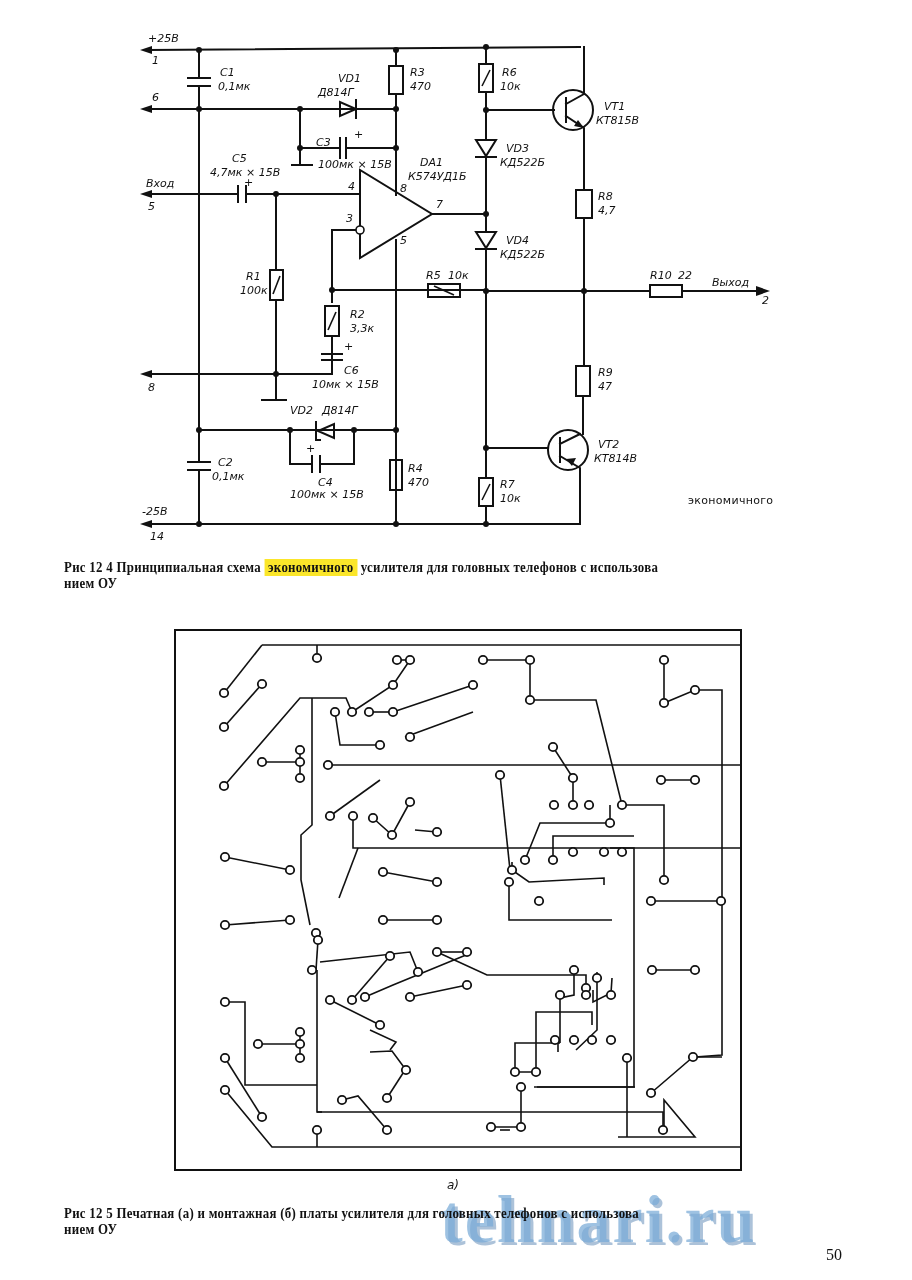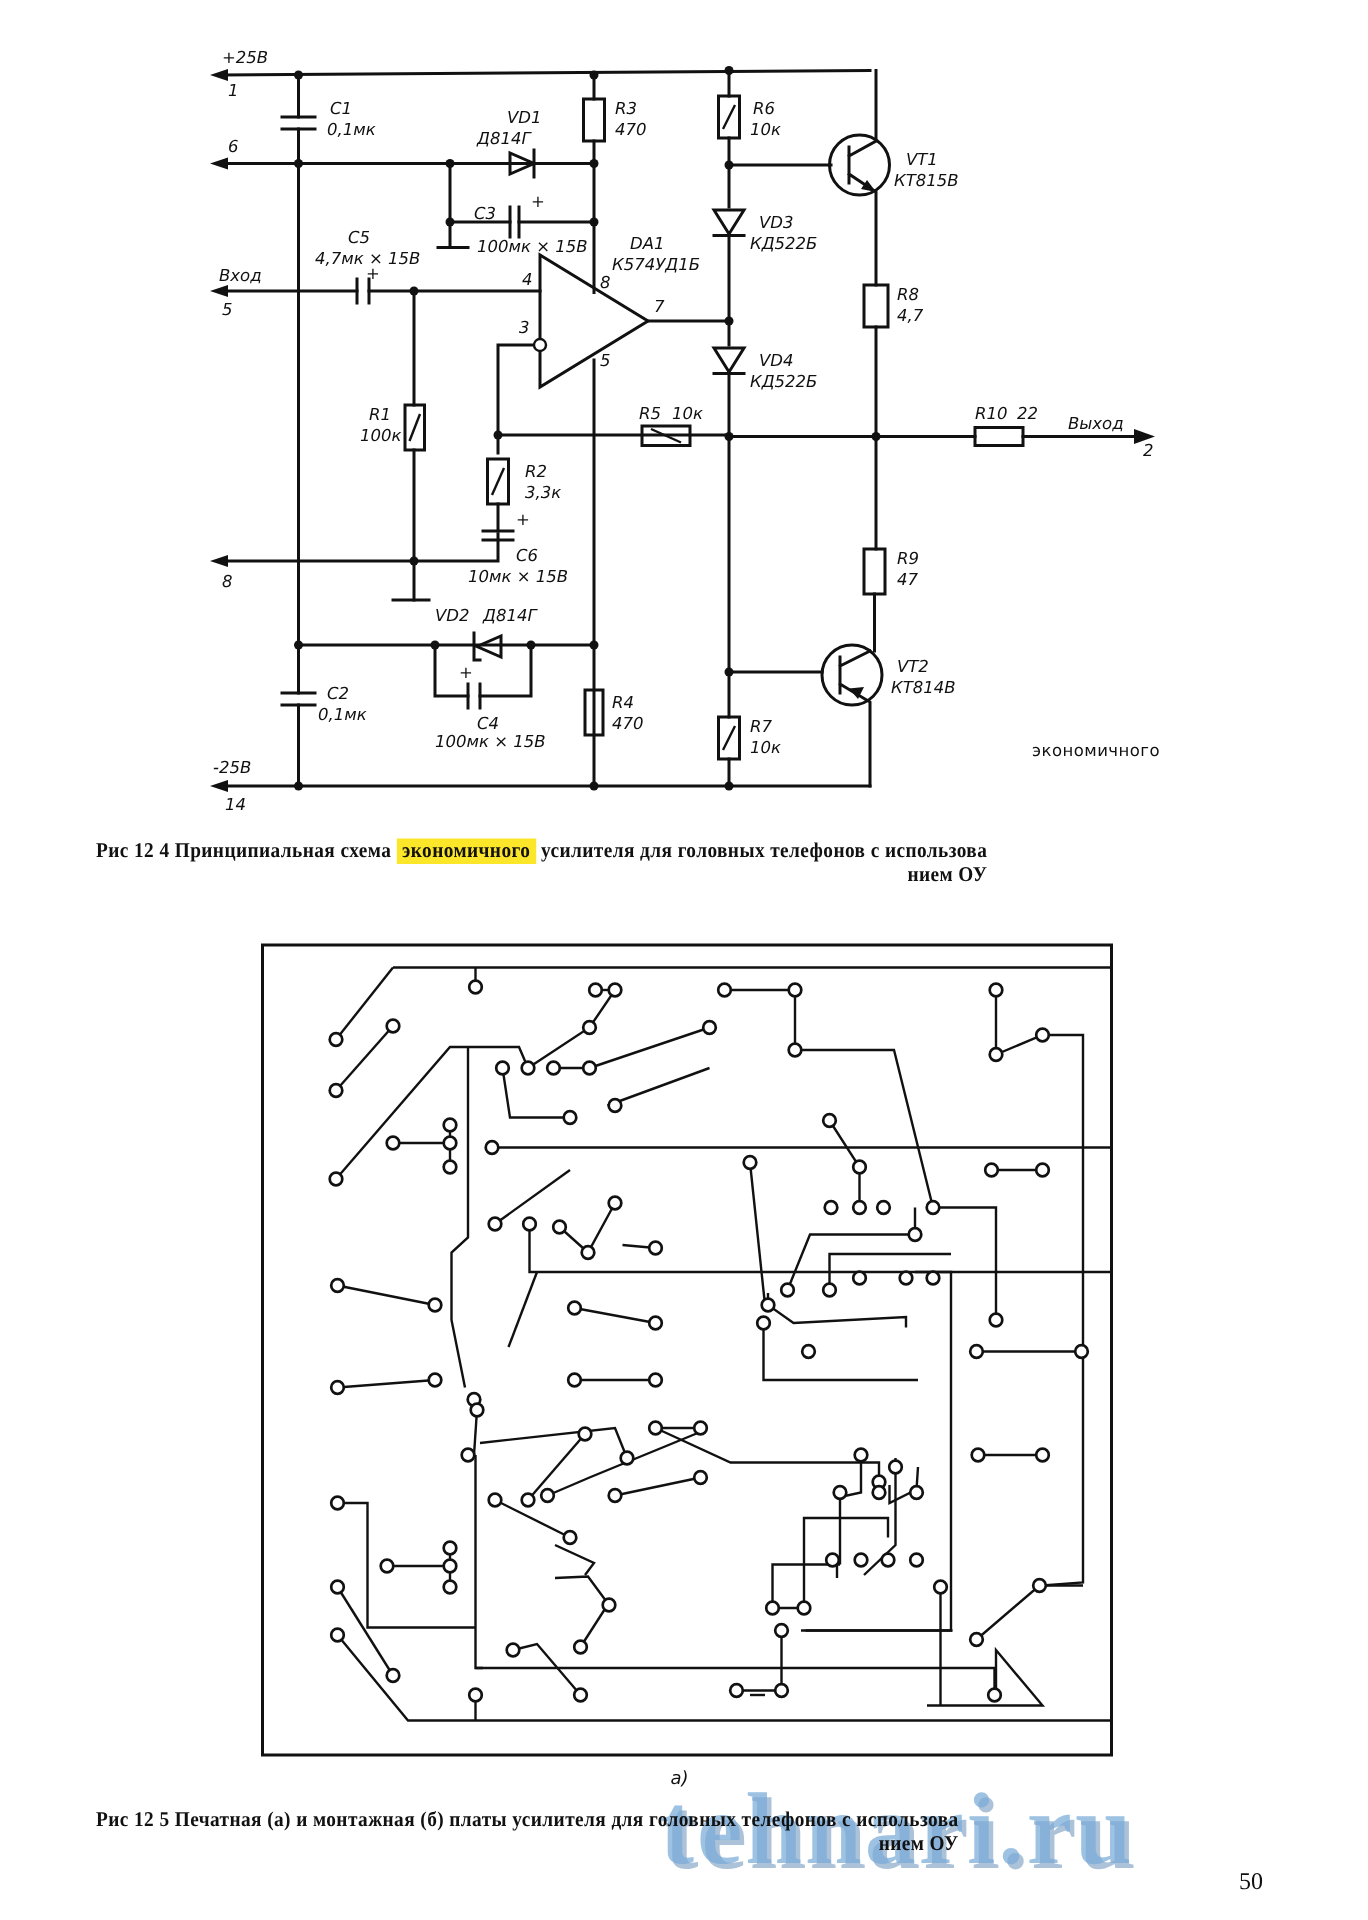--- a/index.html
+++ b/index.html
@@ -1,17 +1,17 @@
 <!DOCTYPE html>
 <html><head>
 <meta charset="utf-8">
 <style>
   html,body{margin:0;padding:0;background:#fff;}
   body{width:912px;height:1280px;position:relative;overflow:hidden;font-family:"Liberation Serif",serif;color:#111;}
-  .page{position:absolute;left:0;top:0;width:912px;height:1280px;text-align:right;}
+  .page{position:absolute;left:0;top:0;width:912px;height:1280px;}
   svg{position:absolute;left:0;top:0;}
   .w{stroke:#111;stroke-width:2;fill:none;stroke-linecap:square;}
   .tw{stroke:#111;stroke-width:1.6;fill:none;}
   .dot{fill:#111;}
   .pad{fill:#fff;stroke:#111;stroke-width:1.8;}
   .lbl{font-family:"DejaVu Sans",sans-serif;font-style:italic;font-size:11px;fill:#111;}
   .caption{position:absolute;font-family:"Liberation Serif",serif;font-size:14px;line-height:16px;letter-spacing:0.3px;font-weight:bold;transform:scaleX(0.92);transform-origin:left top;}
   .hl{background:#fbe62a;padding:1px 4px;}
   .pg{position:absolute;left:826px;top:1246px;font-size:16px;font-family:"Liberation Serif",serif;}
   .sub{position:absolute;left:447px;top:1178px;font-style:italic;font-size:12px;font-family:"DejaVu Sans",sans-serif;}

